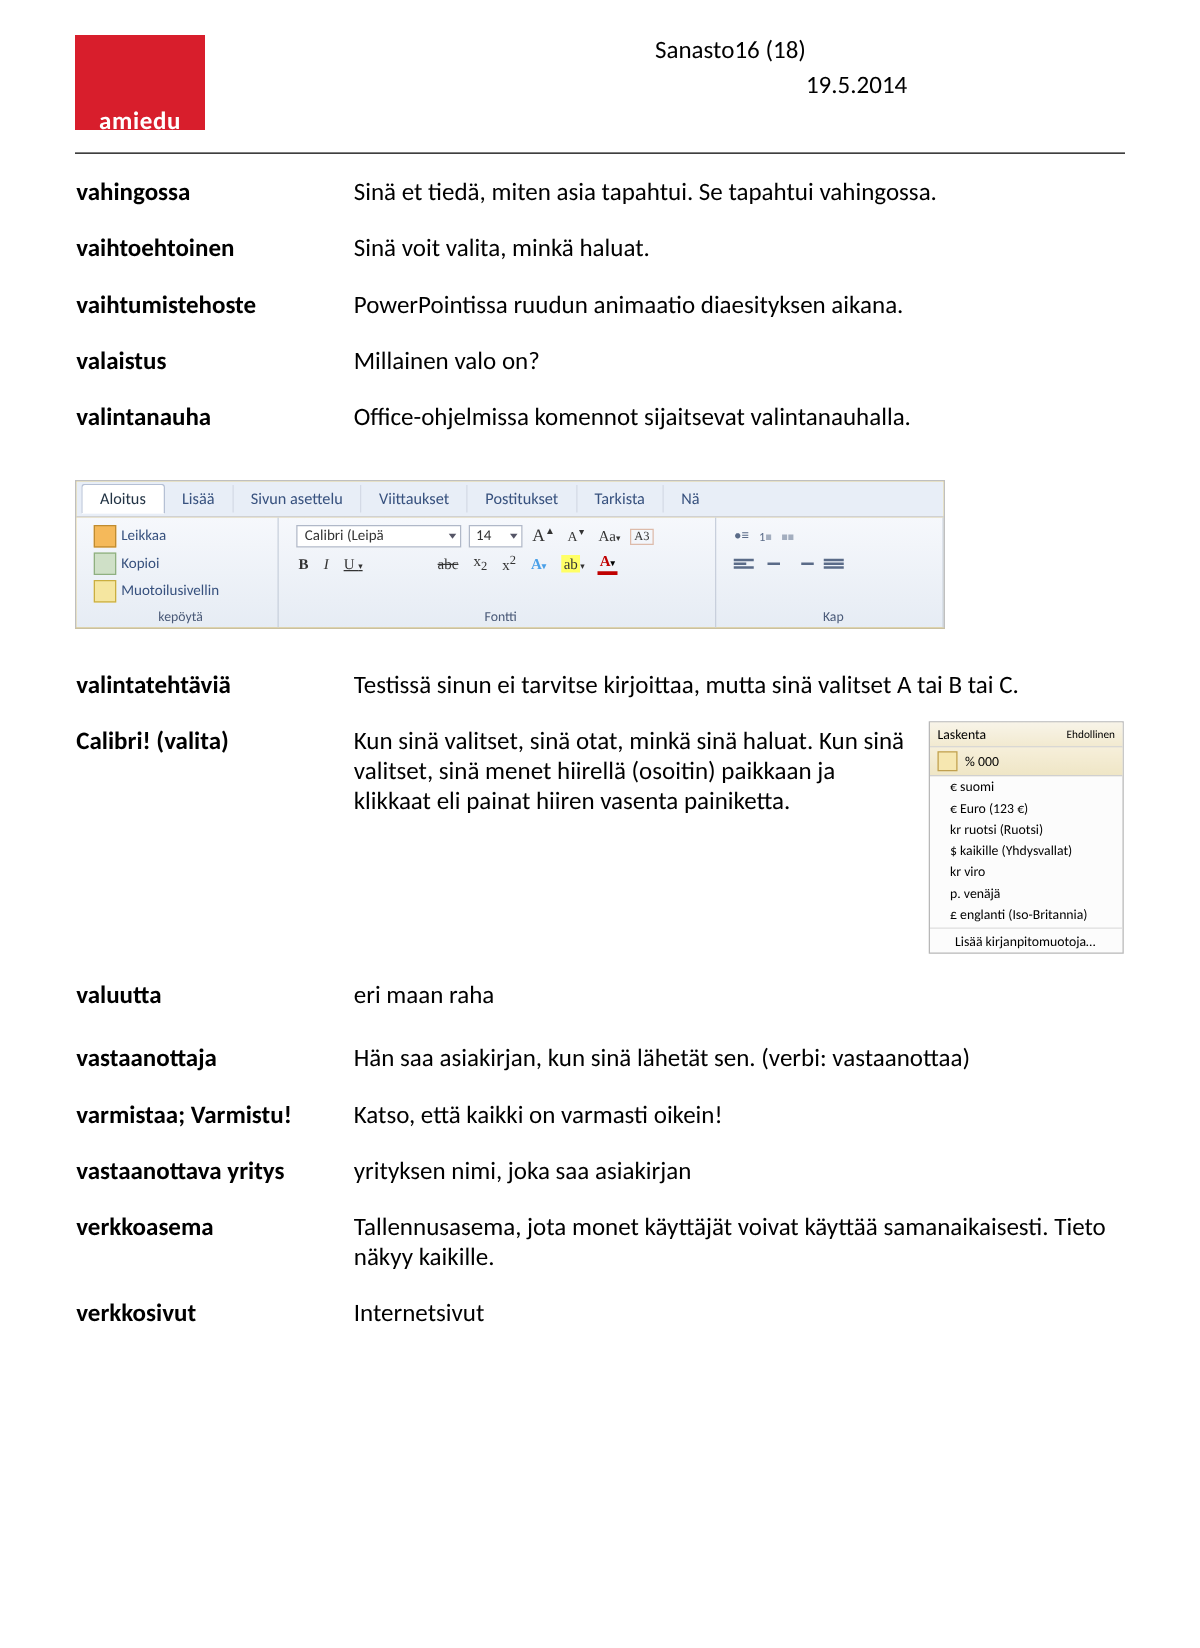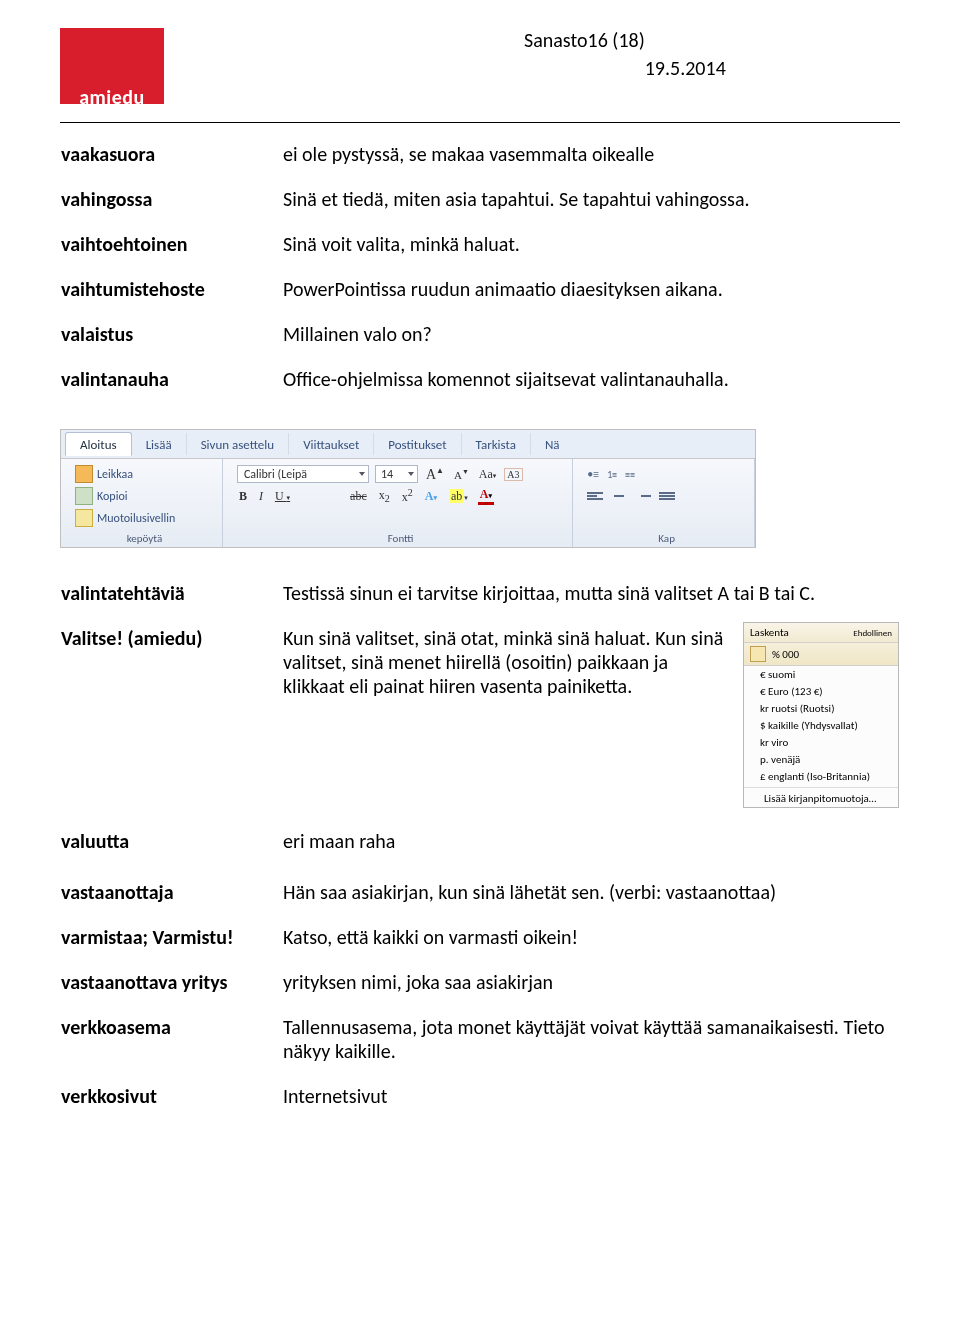--- a/index.html
+++ b/index.html
@@ -191,24 +191,20 @@
         <span class="header-title">Sanasto</span>
         <span>16 (18)</span>
       </div>
       <div class="header-date">19.5.2014</div>
     </div>
   </div>
   <div class="divider-line"></div>
 
   <table class="def-table">
     <tbody>
-        <tr>
-          <td class="term-col">vaakasuora</td>
-          <td class="descr-col">ei ole pystyssä, se makaa vasemmalta oikealle</td>
-        </tr>
     <tr>
           <td class="term-col">vahingossa</td>
           <td class="descr-col">Sinä et tiedä, miten asia tapahtui. Se tapahtui vahingossa.</td>
         </tr>
     <tr>
           <td class="term-col">vaihtoehtoinen</td>
           <td class="descr-col">Sinä voit valita, minkä haluat.</td>
         </tr>
     <tr>
           <td class="term-col">vaihtumistehoste</td>
@@ -320,21 +316,21 @@
     </div>
   </div>
 
   <table class="def-table">
     <tbody>
         <tr>
           <td class="term-col">valintatehtäviä</td>
           <td class="descr-col">Testissä sinun ei tarvitse kirjoittaa, mutta sinä valitset A tai B tai C.</td>
         </tr>
     <tr class="def-row-with-img">
-      <td class="term-col">Valitse! (amiedu)</td>
+      <td class="term-col">Calibri! (valita)</td>
       <td class="descr-col">
         <div class="currency-menu">
           <div class="cm-head">
             <span>Laskenta</span>
             <span style="margin-left:auto;font-size:9px;">Ehdollinen</span>
           </div>
           <div class="cm-head" style="background:linear-gradient(#f6efda,#efe6c6);">
             <span class="cm-icon"></span>
             <span>% 000</span>
           </div>

